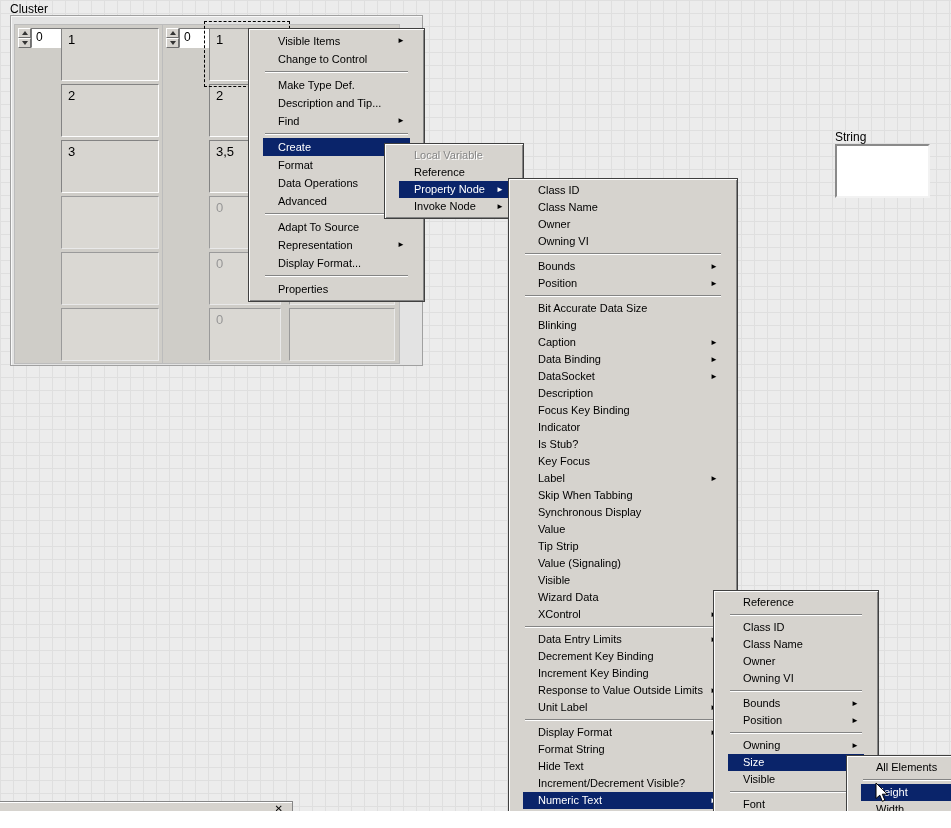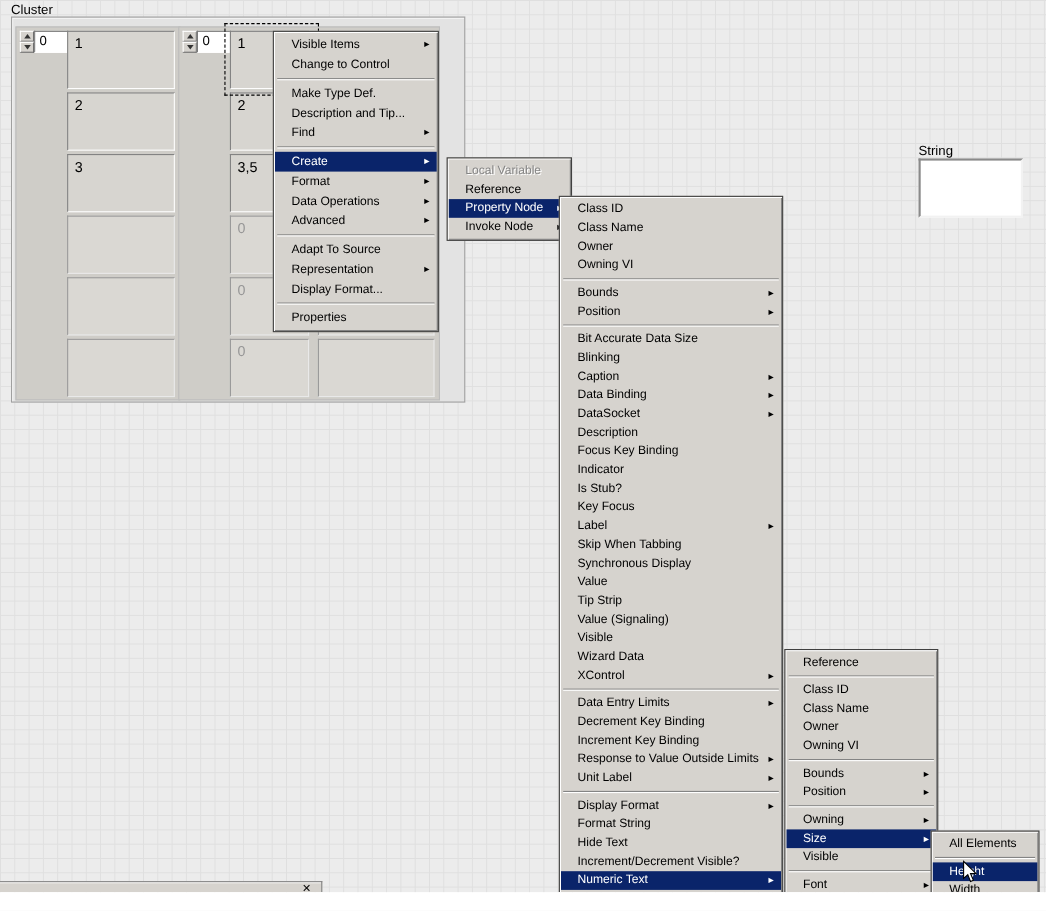--- a/index.html
+++ b/index.html
@@ -40,30 +40,30 @@
     font-size:12px;line-height:17px;padding-left:4px;}
   .sel{position:absolute;left:193px;top:5px;width:84px;height:64px;border:1px dashed #000;z-index:2;}
 
   
   .string-box{position:absolute;left:835px;top:144px;width:95px;height:54px;background:#fff;
     border:2px solid;border-color:#8a8a8a #f2f2f2 #f2f2f2 #8a8a8a;box-sizing:border-box;z-index:1;}
 
   
   .menu{position:absolute;background:var(--menu-bg,#d6d3ce);border:1px solid #404040;
     box-shadow:inset 1px 1px 0 #ffffff,inset -1px -1px 0 #848484;
-    padding:3px 1px;font-size:11px;}
+    padding:3px 14px;font-size:11px;}
   .mi{position:relative;height:17px;line-height:17px;padding:0 20px 0 15px;
     white-space:nowrap;overflow:hidden;color:#000;}
   .m1 .mi{height:18px;line-height:18px;}
   .mi.hl{background:var(--menu-highlight,#0a246a);color:var(--menu-highlight-text,#ffffff);}
   .mi.dis{color:#868686;text-shadow:1px 1px 0 #fff;}
   .arrow{position:absolute;right:5px;top:0;font-size:8px;}
   .sep{height:0;border-top:1px solid #848484;border-bottom:1px solid #ffffff;margin:3px 2px;}
   .m1{left:248px;top:28px;width:147px;z-index:10;}
-  .m2{left:406px;top:143px;width:110px;z-index:11;}
+  .m2{left:384px;top:143px;width:110px;z-index:11;}
   .m3{left:508px;top:178px;width:200px;z-index:12;}
   .m4{left:713px;top:590px;width:136px;z-index:13;}
   .m5{left:846px;top:755px;width:95px;z-index:14;}
 
   
   .frag{position:absolute;left:0;top:801px;width:292px;height:27px;background:#d6d3ce;
     border-top:1px solid #868686;border-right:1px solid #868686;
     box-shadow:inset 0 1px 0 #fff;z-index:5;}
   .frag-close{position:absolute;right:9px;top:1px;font-size:10px;font-weight:bold;color:#000;}
   .frag-scroll{position:absolute;left:0;bottom:0;width:283px;height:11px;box-sizing:border-box;

